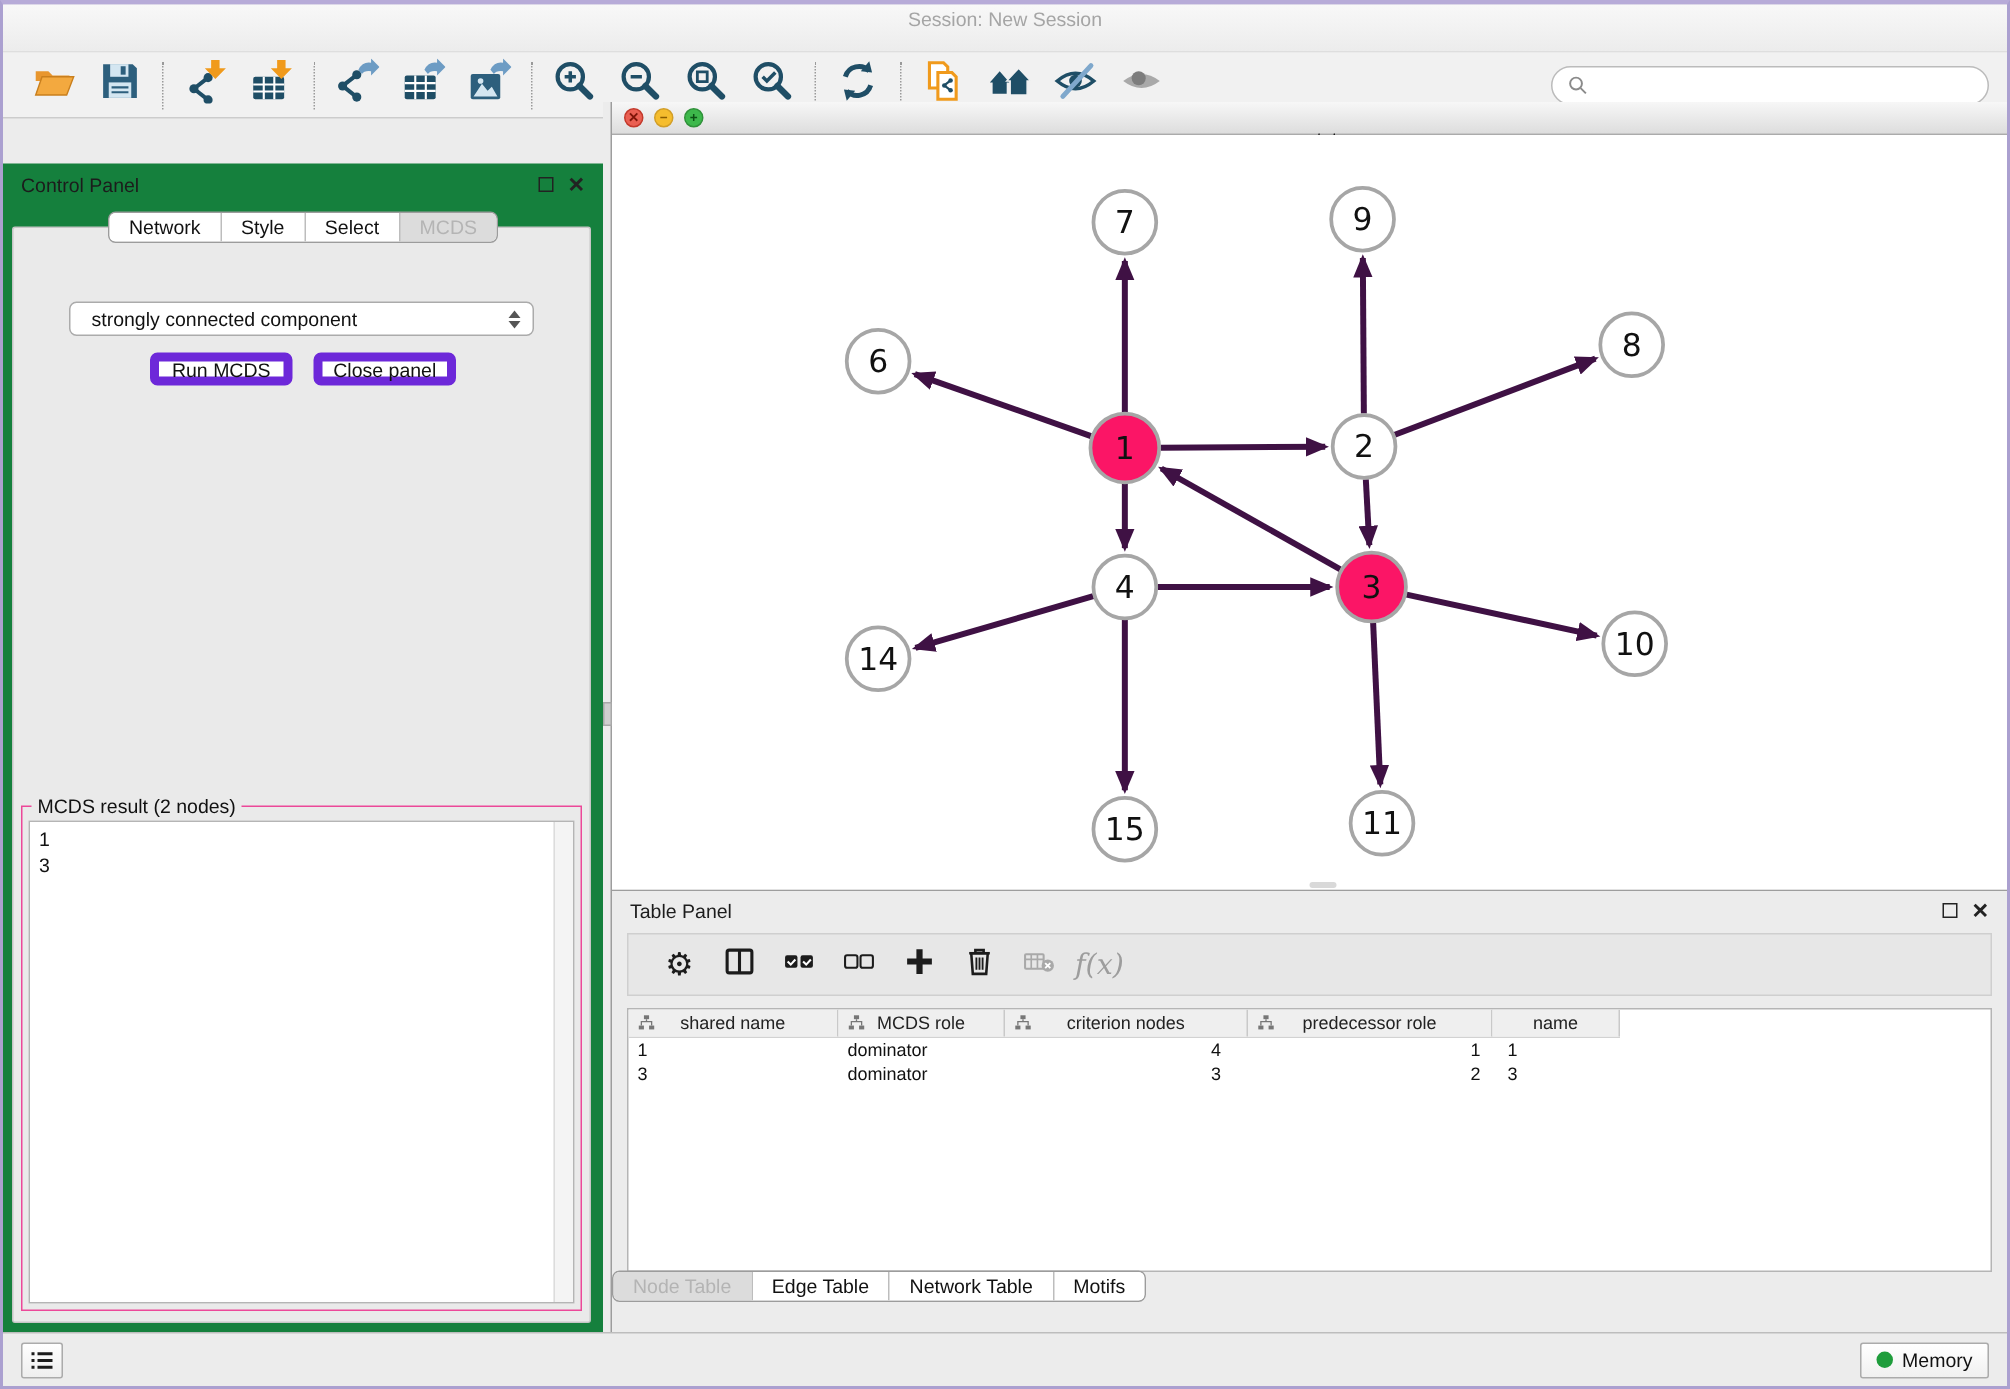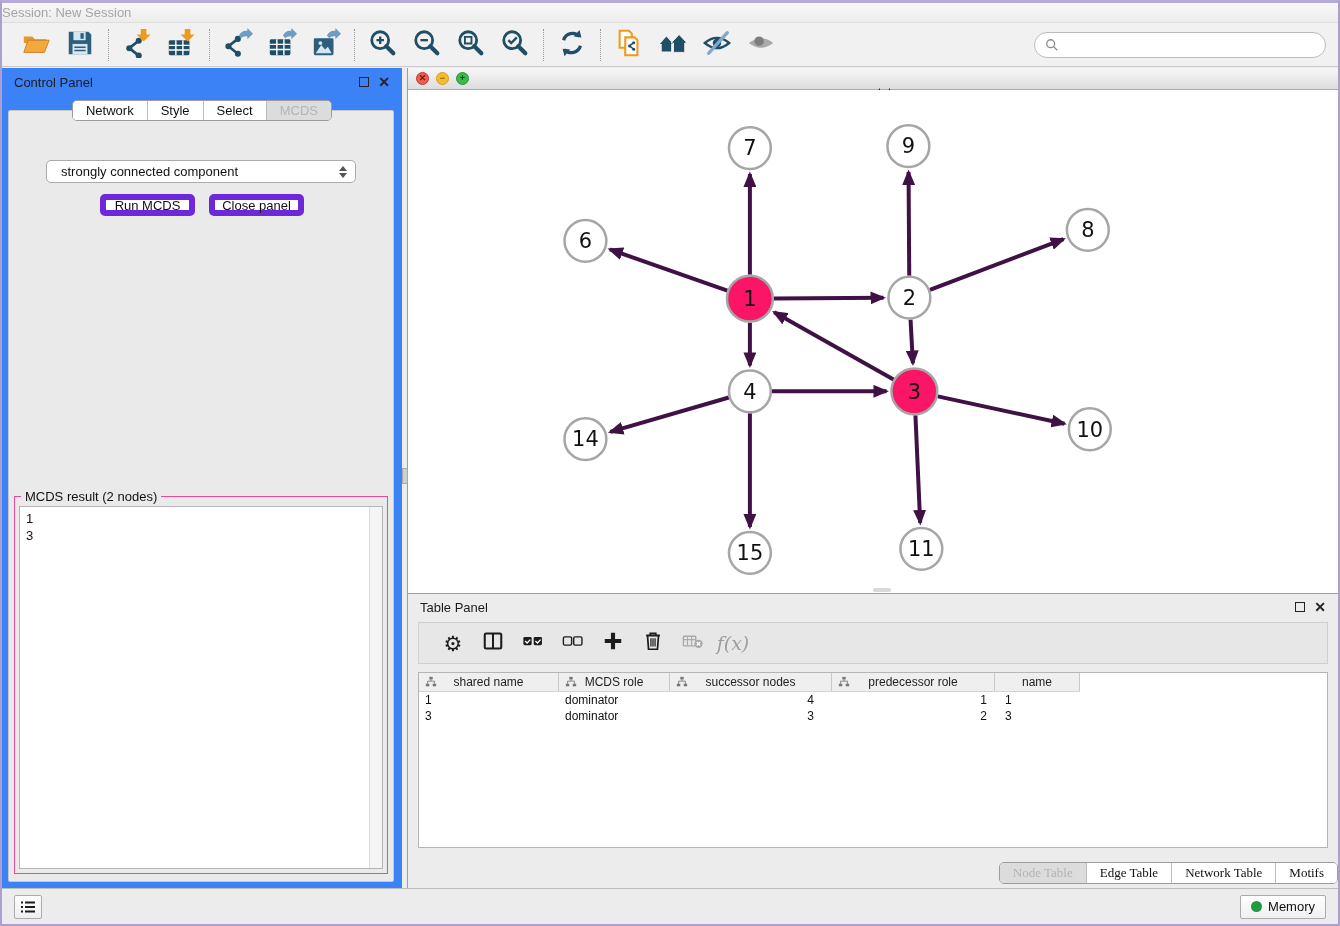--- a/index.html
+++ b/index.html
@@ -2,37 +2,37 @@
 <html style="--tl-red: #ea5f52; --tl-yellow: #f5bd2e; --tl-green: #3db84b; --mem-green: #1f9d3c;"><head>
 <meta charset="utf-8">
 <style>
   * { box-sizing: border-box; }
   html,body { margin:0; padding:0; }
   body { width:1340px; height:926px; font-family:"Liberation Sans", sans-serif; }
   .app { position:relative; width:1340px; height:926px; background:#ececec;
          border:2px solid #aba0d0; border-top:3px solid #b7abd8; overflow:hidden; }
 
   
-  .titlebar { height:20px; line-height:20px; font-size:13px; color:#a5a5a5;
+  .titlebar { height:32px; line-height:20px; text-align:center; font-size:13px; color:#a5a5a5;
               background:linear-gradient(#f8f8f8,#ececec); border-bottom:1px solid #dedede; }
 
   
   .toolbar { height:44px; display:flex; align-items:center; background:#f1f1f1;
              border-bottom:1px solid #cccccc; padding:0 12px; }
   .tbtn { width:44px; height:38px; display:flex; align-items:center; justify-content:center; }
   .tbtn svg { width:30px; height:30px; }
   .tsep { width:1px; height:32px; border-left:1px dotted #9a9a9a; margin:0 6px; }
   .searchbox { margin-left:auto; width:292px; height:26px; background:#fff; border:1px solid #bbb;
                border-radius:14px; display:flex; align-items:center; padding:0 10px; }
   .searchbox svg { width:14px; height:14px; margin-right:6px; flex:none; }
   .searchbox input { border:none; outline:none; flex:1; font-size:13px; background:transparent; }
 
   
   .main { position:absolute; top:65px; bottom:36px; left:0; right:0; display:flex; }
-  .control-panel { width:400px; position:relative; background:#3b82f6; }
+  .control-panel { width:400px; position:relative; background:#15803d;margin-top:41px; }
   .splitter { width:6px; background:#ececec; border-right:1px solid #9d9d9d; position:relative; }
   .splitter .grip { position:absolute; top:400px; left:0; width:6px; height:16px;
                     background:#cfcfcf; border:1px solid #a8a8a8; }
   .right-col { flex:1; display:flex; flex-direction:column; min-width:0; }
 
   
   .cp-header { height:28px; display:flex; align-items:center; padding:0 12px; font-size:13px; color:#1c1c1c; }
   .panel-icons { margin-left:auto; display:flex; align-items:center; gap:9px; }
   .float-ico { width:10px; height:10px; border:1.5px solid #222; }
   .close-ico { font-size:14px; font-weight:bold; color:#222; line-height:10px; }
@@ -95,21 +95,21 @@
                     display:flex; align-items:center; justify-content:center; }
   .tp-head .hcell svg { position:absolute; left:6px; width:12px; height:12px; }
   .tp-row { display:flex; height:16px; font-size:12px; color:#111; align-items:center; }
   .cell { padding:0 6px; overflow:hidden; white-space:nowrap; }
   .c0 { width:140px; text-align:left; }
   .c1 { width:111px; text-align:left; }
   .c2 { width:162px; text-align:right; padding-right:18px; }
   .c3 { width:163px; text-align:right; padding-right:8px; }
   .c4 { width:85px;  text-align:left; padding-left:10px; }
 
-  .tp-tabs { position:absolute; left:0; right:0; bottom:4px; display:flex; justify-content:flex-end;font-family:Liberation Serif, serif; }
+  .tp-tabs { position:absolute; left:0; right:0; bottom:20px; display:flex; justify-content:flex-start; }
 
   
   .statusbar { position:absolute; bottom:0; left:0; right:0; height:36px; background:#ececec;
                border-top:1px solid #bdbdbd; display:flex; align-items:center; padding:0 12px; }
   .sb-left-btn { width:28px; height:24px; background:linear-gradient(#ffffff,#eeeeee); border:1px solid #ababab;
                  border-radius:2px; display:flex; align-items:center; justify-content:center; }
   .sb-memory { margin-left:auto; height:24px; background:linear-gradient(#ffffff,#f0f0f0); border:1px solid #ababab;
                border-radius:2px; display:flex; align-items:center; gap:6px; padding:0 10px; font-size:13px; color:#111; }
   .mem-dot { width:11px; height:11px; border-radius:50%; background:var(--mem-green); }
 </style>
@@ -451,21 +451,21 @@
             </div>
             <div class="hcell" style="width:162px">
               <svg viewBox="0 0 14 14">
                   <g fill="#777">
                     <rect x="5" y="1" width="4" height="3"></rect>
                     <rect x="1" y="9" width="4" height="3"></rect>
                     <rect x="9" y="9" width="4" height="3"></rect>
                     <path d="M7 4 v2 M3 9 V6 h8 v3" stroke="#777" fill="none" stroke-width="1"></path>
                   </g>
                 </svg>
-              <span>successor nodes</span>
+              <span>criterion nodes</span>
             </div>
             <div class="hcell" style="width:163px">
               <svg viewBox="0 0 14 14">
                   <g fill="#777">
                     <rect x="5" y="1" width="4" height="3"></rect>
                     <rect x="1" y="9" width="4" height="3"></rect>
                     <rect x="9" y="9" width="4" height="3"></rect>
                     <path d="M7 4 v2 M3 9 V6 h8 v3" stroke="#777" fill="none" stroke-width="1"></path>
                   </g>
                 </svg>

